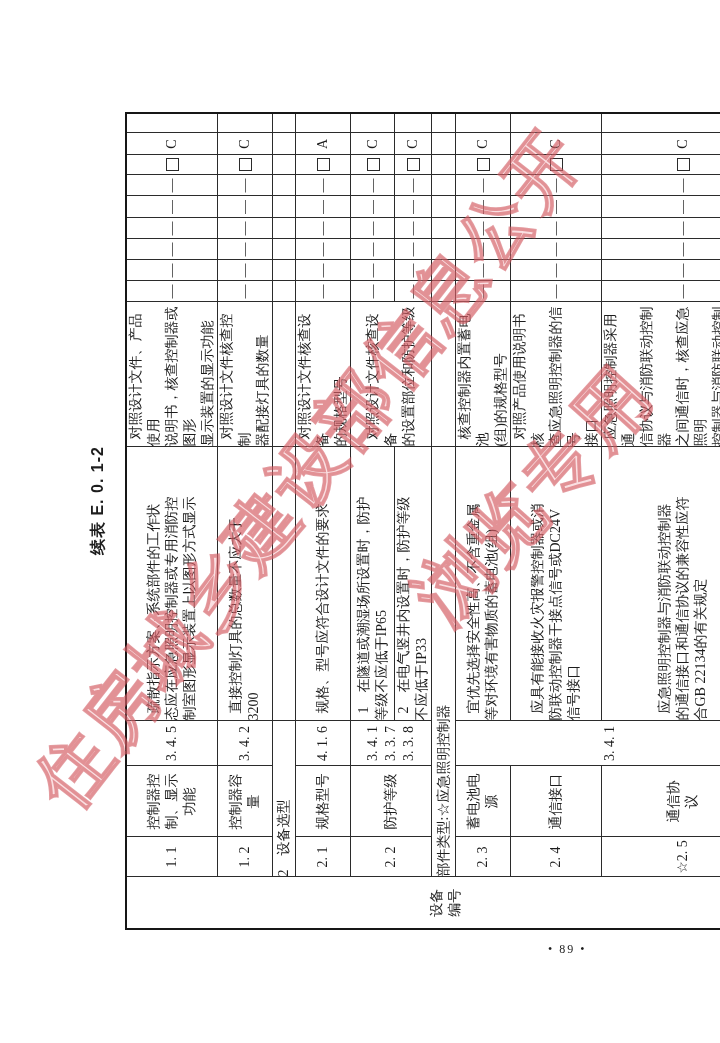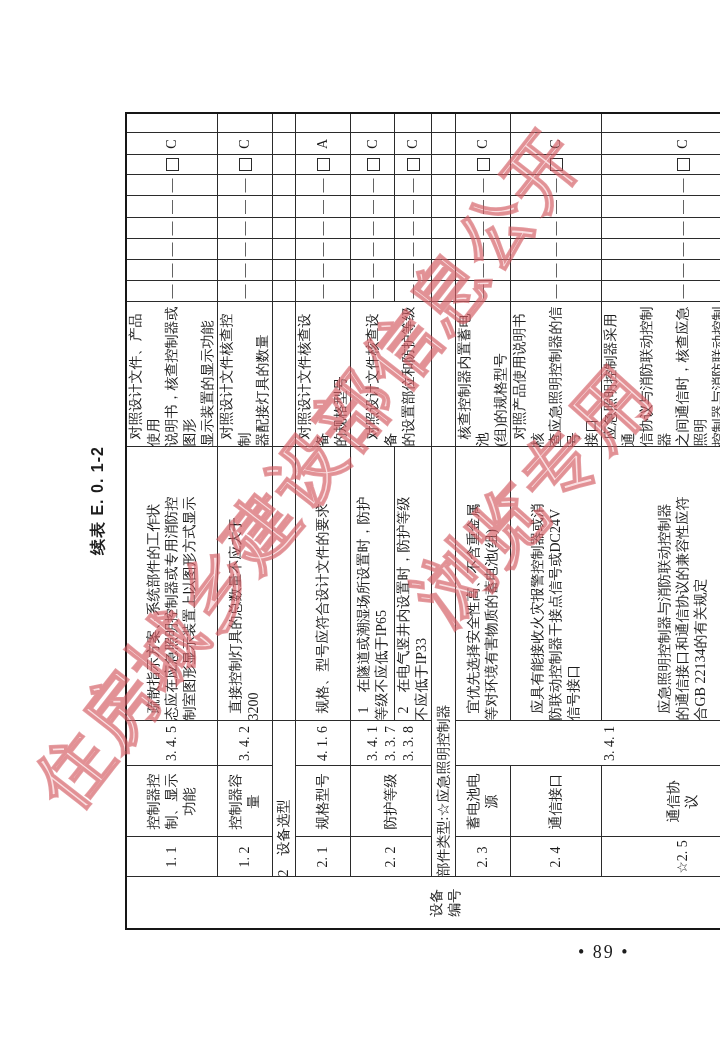--- a/index.html
+++ b/index.html
@@ -17,21 +17,21 @@
   td.side{ text-align:center;white-space:pre-line;font-size:14px;}
   td.no{ text-align:center;}
   td.nm{ text-align:center;white-space:pre-line;}
   td.cl{ text-align:center;white-space:pre-line;}
   td.tx{ text-align:left;white-space:pre-line;padding:1px 5px 1px 6px;text-indent:0.5em;}
   td.rs{ text-align:center;color:#2b2b2b;}
   td.ck{ text-align:center;}
   td.ct{ text-align:center;}
   td.sec{ text-align:left;padding-left:6px;white-space:nowrap;}
   .cbx{display:inline-block;width:11px;height:11px;border:1.5px solid #2b2b2b;vertical-align:middle;background:#fff;}
-  .pageno{position:absolute;left:578px;top:942px;font-size:18px;letter-spacing:2px;white-space:nowrap;}
+  .pageno{position:absolute;left:548px;top:942px;font-size:12px;letter-spacing:2px;white-space:nowrap;}
   .wm{position:absolute;font-family:"Liberation Serif","DejaVu Serif",serif;font-weight:bold;white-space:nowrap;
       pointer-events:none;z-index:5;color:rgba(238,150,155,0.30);-webkit-text-stroke:1.5px rgba(205,80,88,0.55);}
   .wm1{left:52px;top:758px;height:80px;line-height:80px;font-size:72px;letter-spacing:4px;
        transform-origin:0 50%;transform:rotate(-52deg);}
   .wm2{left:430px;top:570px;height:80px;line-height:80px;font-size:74px;letter-spacing:4px;
        transform-origin:0 50%;transform:rotate(-48deg);}
 </style>
 </head>
 <body>
 

